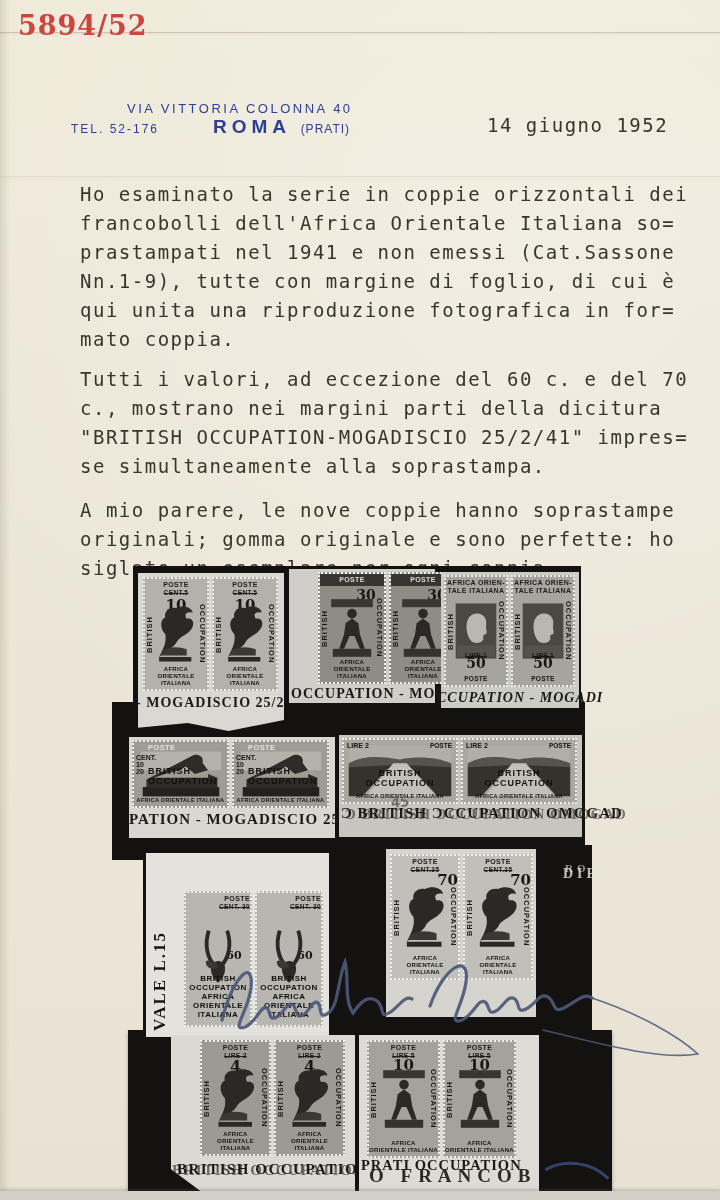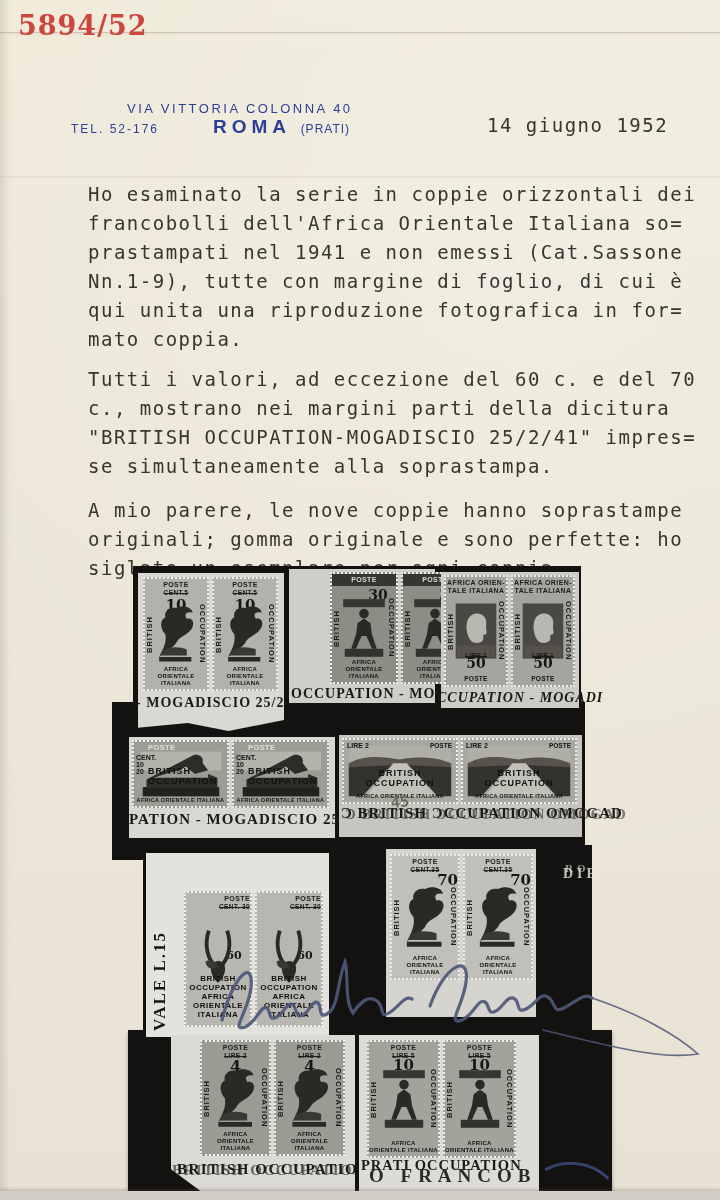--- a/index.html
+++ b/index.html
@@ -25,21 +25,21 @@
   .lh-name{position:absolute;left:75px;top:64px;font-size:23px;font-variant:small-caps;
         letter-spacing:4px;font-weight:500;}
   .lh-addr{position:absolute;left:127px;top:101px;font-size:13px;letter-spacing:2.5px;font-weight:500;}
   .lh-tel{position:absolute;left:71px;top:122px;font-size:12px;letter-spacing:2px;font-weight:500;}
   .lh-city{position:absolute;left:213px;top:116px;font-size:19px;letter-spacing:5px;font-weight:600;}
   .lh-city .dist{font-size:12px;letter-spacing:1px;font-weight:500;}
   .tw{font-family:"DejaVu Sans Mono",monospace;color:#38352c;}
   .date{position:absolute;left:487px;top:114px;font-size:19px;letter-spacing:1.5px;}
   .body-text{position:absolute;left:72px;top:180px;width:640px;font-size:19px;
         letter-spacing:1.5px;line-height:29px;}
-  .para{margin:0 0 6px 16px;}
+  .para{margin:0 0 6px 8px;}
   .para.p-2{margin-top:0;}
   .para .line{white-space:nowrap;}
   .gap1{height:5px;} .gap2{height:9px;}
 
   
   .photo{position:absolute;left:0;top:0;width:720px;height:1200px;pointer-events:none;}
   .blk{position:absolute;background:#141210;}
   .segA{left:133px;top:566px;width:448px;height:168px;}
   .segB{left:112px;top:702px;width:473px;height:158px;}
   .segC{left:143px;top:845px;width:449px;height:196px;}
@@ -66,21 +66,21 @@
 
   
   .u1{left:138px;top:573px;width:146px;height:158px;background:#d9d8d2;
       clip-path:polygon(0 0,100% 0,100% 93%,62% 100%,34% 95%,0 98%);}
   .u1 .stamps-row{left:5px;top:4px;}
   .u1 .stamp{width:66px;height:114px;background:#b2b1ab;}
   .u1 .s-sur{top:17px;font-size:15px;}
   .u1 .margin-txt{left:-2px;top:122px;font-size:14px;letter-spacing:1px;}
   
   .u2{left:289px;top:569px;width:146px;height:134px;background:#cfcec8;}
-  .u2 .stamps-row{left:15px;top:3px;padding-left:26px;}
+  .u2 .stamps-row{left:3px;top:3px;padding-left:26px;}
   .u2 .stamp{width:68px;height:112px;background:#8d8c85;}
   .u2 .s-top{color:#dddcd4;background:rgba(40,38,34,.85);top:0;padding:2px 0;}
   .u2 .s-sur{top:13px;left:14px;font-size:14px;}
   .u2 .margin-txt{left:2px;top:117px;font-size:14px;letter-spacing:1px;}
   
   .u3{left:441px;top:572px;width:138px;height:136px;background:#ccccc6;}
   .u3 .stamps-row{left:3px;top:3px;}
   .u3 .stamp{width:64px;height:112px;background:#a5a49e;}
   .u3 .s-mid{position:absolute;bottom:26px;width:100%;text-align:center;font-size:7px;
         font-weight:bold;color:#1b1a16;text-decoration:line-through;}

